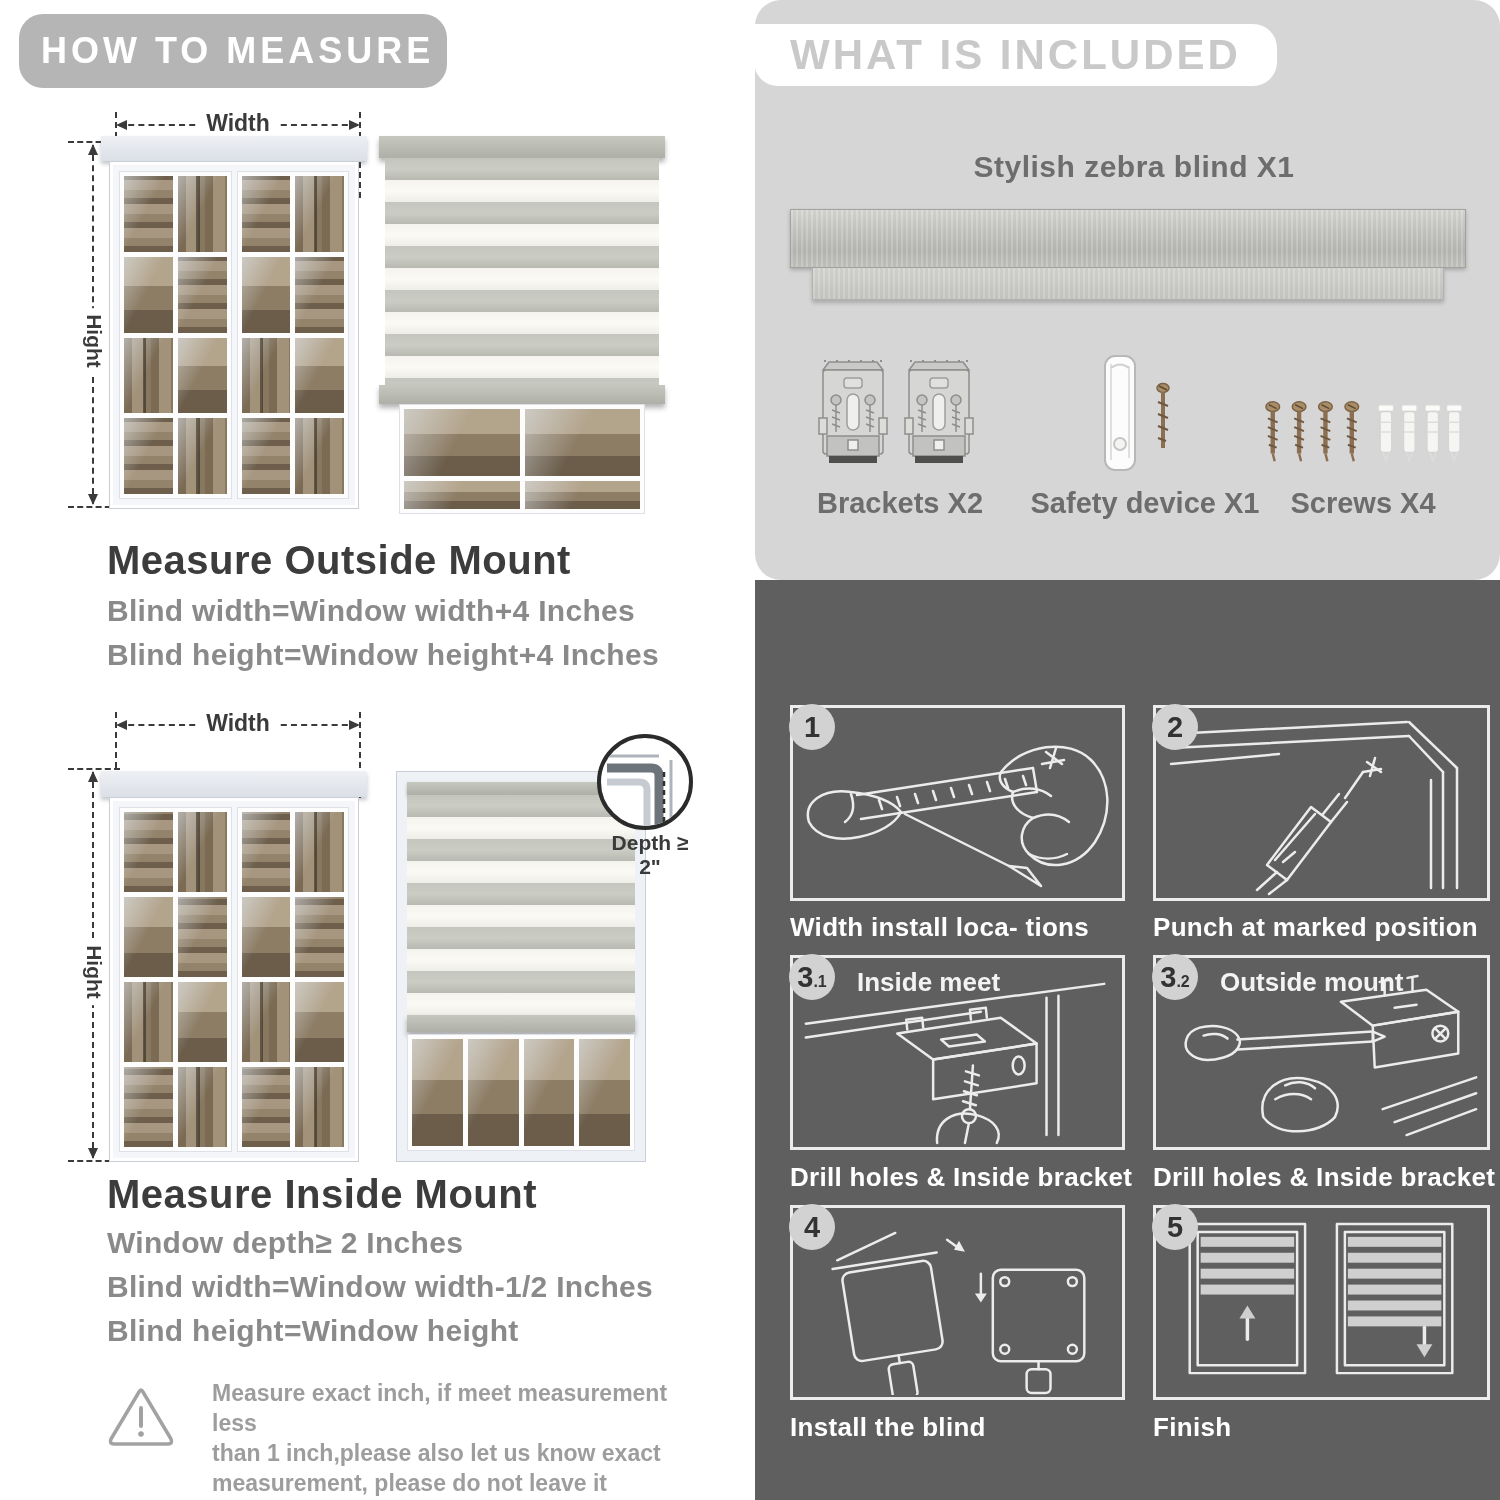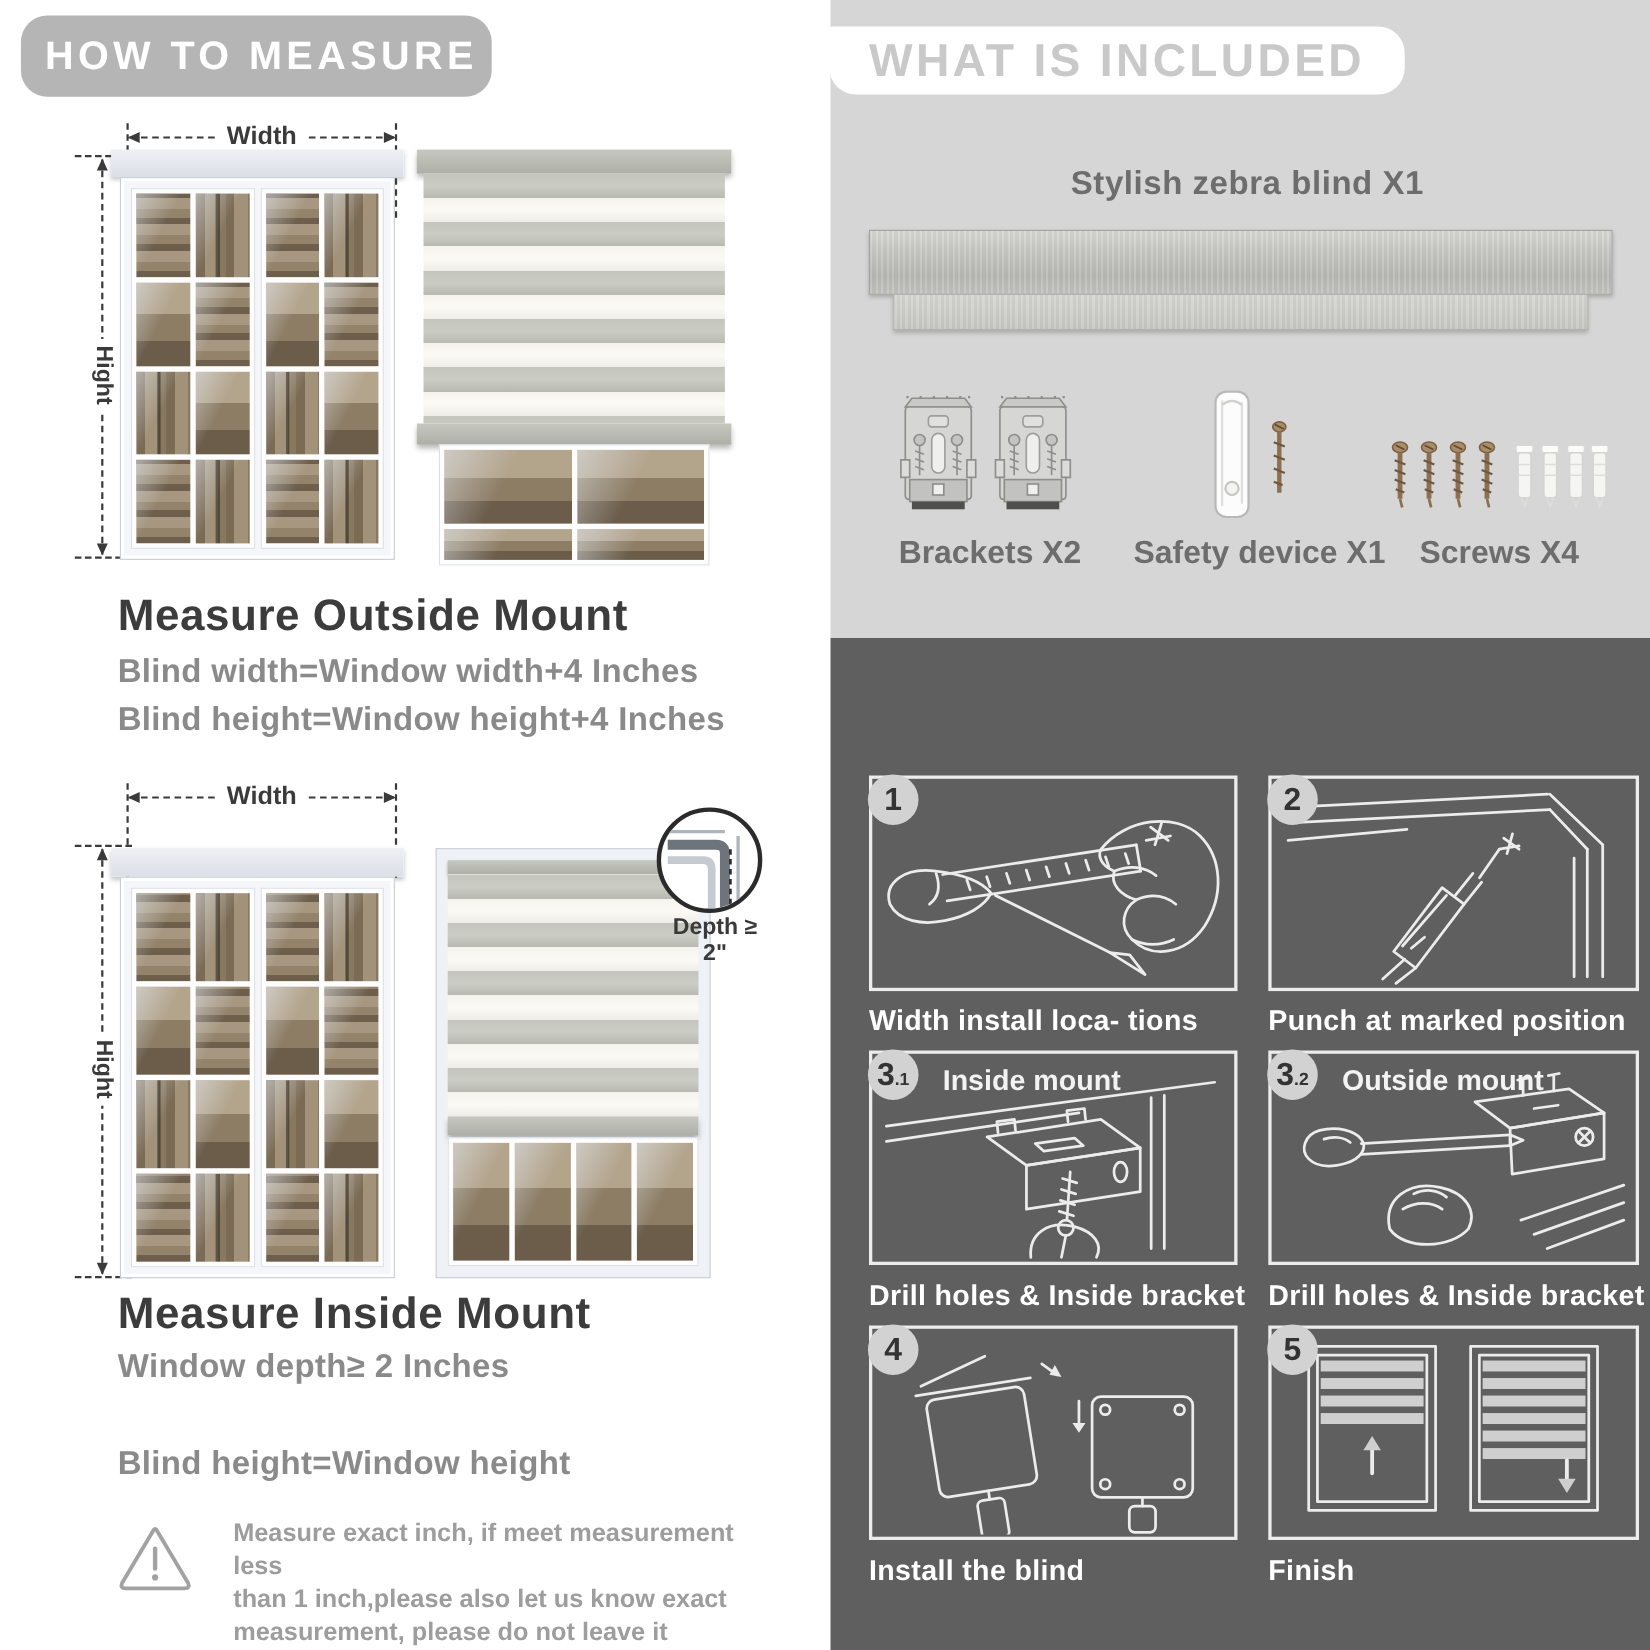--- a/index.html
+++ b/index.html
@@ -44,21 +44,21 @@
   .ah.r{border-top:5px solid transparent;border-bottom:5px solid transparent;border-left:11px solid #3a3a3a;}
   .ah.u{border-left:5px solid transparent;border-right:5px solid transparent;border-bottom:11px solid #3a3a3a;}
   .ah.d{border-left:5px solid transparent;border-right:5px solid transparent;border-top:11px solid #3a3a3a;}
   .dim-label{position:absolute;background:#fff;padding:0 9px;font-size:23px;font-weight:bold;color:#3a3a3a;}
   .dim-label.vert{transform:rotate(90deg);transform-origin:center;font-size:21px;padding:0 6px;}
 
   .magnifier{border-radius:50%;border:4px solid #2b2b2b;background:#fff;overflow:hidden;z-index:5;}
   .depth-label{font-size:21px;font-weight:bold;color:#3a3a3a;text-align:center;}
 
   
-  .included{left:755px;top:0;width:745px;height:580px;background:#d6d6d6;}
+  .included{left:755px;top:0;width:745px;height:580px;background:#d6d6d6;border-radius:26px;}
   .mount{left:755px;top:580px;width:745px;height:920px;background:#5f5f5f;}
   .headbox{background:#fff;border-radius:0 24px 24px 24px;display:flex;align-items:center;box-sizing:border-box;}
   .headbox1-text{font-size:42px;font-weight:bold;color:#c9c9c9;letter-spacing:3px;}
   .headbox2-text{font-size:41px;font-weight:bold;color:#2e2e2e;letter-spacing:1px;}
   .blind-label{font-size:30px;font-weight:bold;color:#6d6d6d;text-align:center;letter-spacing:.5px;}
   .item-label{font-size:29px;font-weight:bold;color:#6d6d6d;text-align:center;}
   .bar-main{background:
       repeating-linear-gradient(90deg,rgba(255,255,255,.10) 0 2px,rgba(0,0,0,.035) 2px 5px),
       linear-gradient(180deg,#d8d8d4 0%,#c9c9c5 30%,#b9b9b5 72%,#c4c4c0 100%);
       border:1px solid #a2a2a0;box-shadow:0 2px 4px rgba(0,0,0,.22);box-sizing:border-box;}
@@ -209,20 +209,21 @@
       <path d="M6 18 H58 M70 22 V88" stroke="#aeb4bc" stroke-width="3" fill="none"></path>
       <path d="M6 30 H50 Q58 30 58 38 V88" stroke="#6e747c" stroke-width="9" fill="none"></path>
       <path d="M6 44 H38 Q46 44 46 52 V88" stroke="#c6cbd2" stroke-width="7" fill="none"></path>
       <path d="M63 34 V86" stroke="#2f2f2f" stroke-width="2.5" stroke-dasharray="5 4" fill="none"></path>
     </svg>
   </div>
   <div class="abs depth-label" style="left:598px;top:831px;width:104px;">Depth ≥ 2"</div>
 
   <div class="abs sec-heading" style="left:107px;top:1172px;">Measure Inside Mount</div>
   <div class="abs sec-line" style="left:107px;top:1226px;">Window depth≥ 2 Inches</div>
+  <div class="abs sec-line" style="left:107px;top:1270px;">Blind width=Window width-1/2 Inches</div>
   <div class="abs sec-line" style="left:107px;top:1314px;">Blind height=Window height</div>
 
   <svg class="abs" style="left:106px;top:1382px;" width="70" height="70" viewBox="0 0 70 66">
     <path d="M33 8 Q35 4 37 8 L65 55 Q67 60 62 60 H8 Q3 60 5 55 Z" fill="none" stroke="#a2a2a2" stroke-width="3.5" stroke-linejoin="round"></path>
     <path d="M35 24 V42" stroke="#a2a2a2" stroke-width="4" stroke-linecap="round"></path>
     <circle cx="35" cy="50" r="2.8" fill="#a2a2a2"></circle>
   </svg>
   <div class="abs warning-text" style="left:212px;top:1378px;width:460px;">Measure exact inch, if meet measurement less
 than 1 inch,please also let us know exact
 measurement, please do not leave it</div>
@@ -347,21 +348,21 @@
         <path d="M116 150 L156 104"></path>
       </svg>
     </div>
     <div class="caption" style="left:398px;top:332px;">Punch at  marked position</div>
 
     <div class="panel" style="left:35px;top:375px;width:335px;height:195px;">
       <div class="badge">
           <span>3</span>
           <span class="sub">.1</span>
         </div>
-      <div class="panel-title">Inside mount</div>
+      <div class="panel-title">Inside meet</div>
       <svg class="art" viewBox="0 0 325 186">
         <path d="M10 64 L310 24"></path>
           <path d="M10 78 L186 52"></path>
         <path d="M252 38 L252 176 M264 36 L264 176"></path>
         <path d="M102 74 L206 58 L242 84 L138 100 Z"></path>
         <path d="M112 70 l-1 -10 l16 -2 l1 10 M176 60 l-1 -10 l16 -2 l1 10"></path>
         <path d="M146 80 l36 -5 l8 7 l-36 5 Z"></path>
         <path d="M138 100 L242 84 L242 124 L138 140 Z"></path>
         <ellipse cx="224" cy="106" rx="6" ry="9"></ellipse>
         <path d="M178 106 L175 150"></path>

